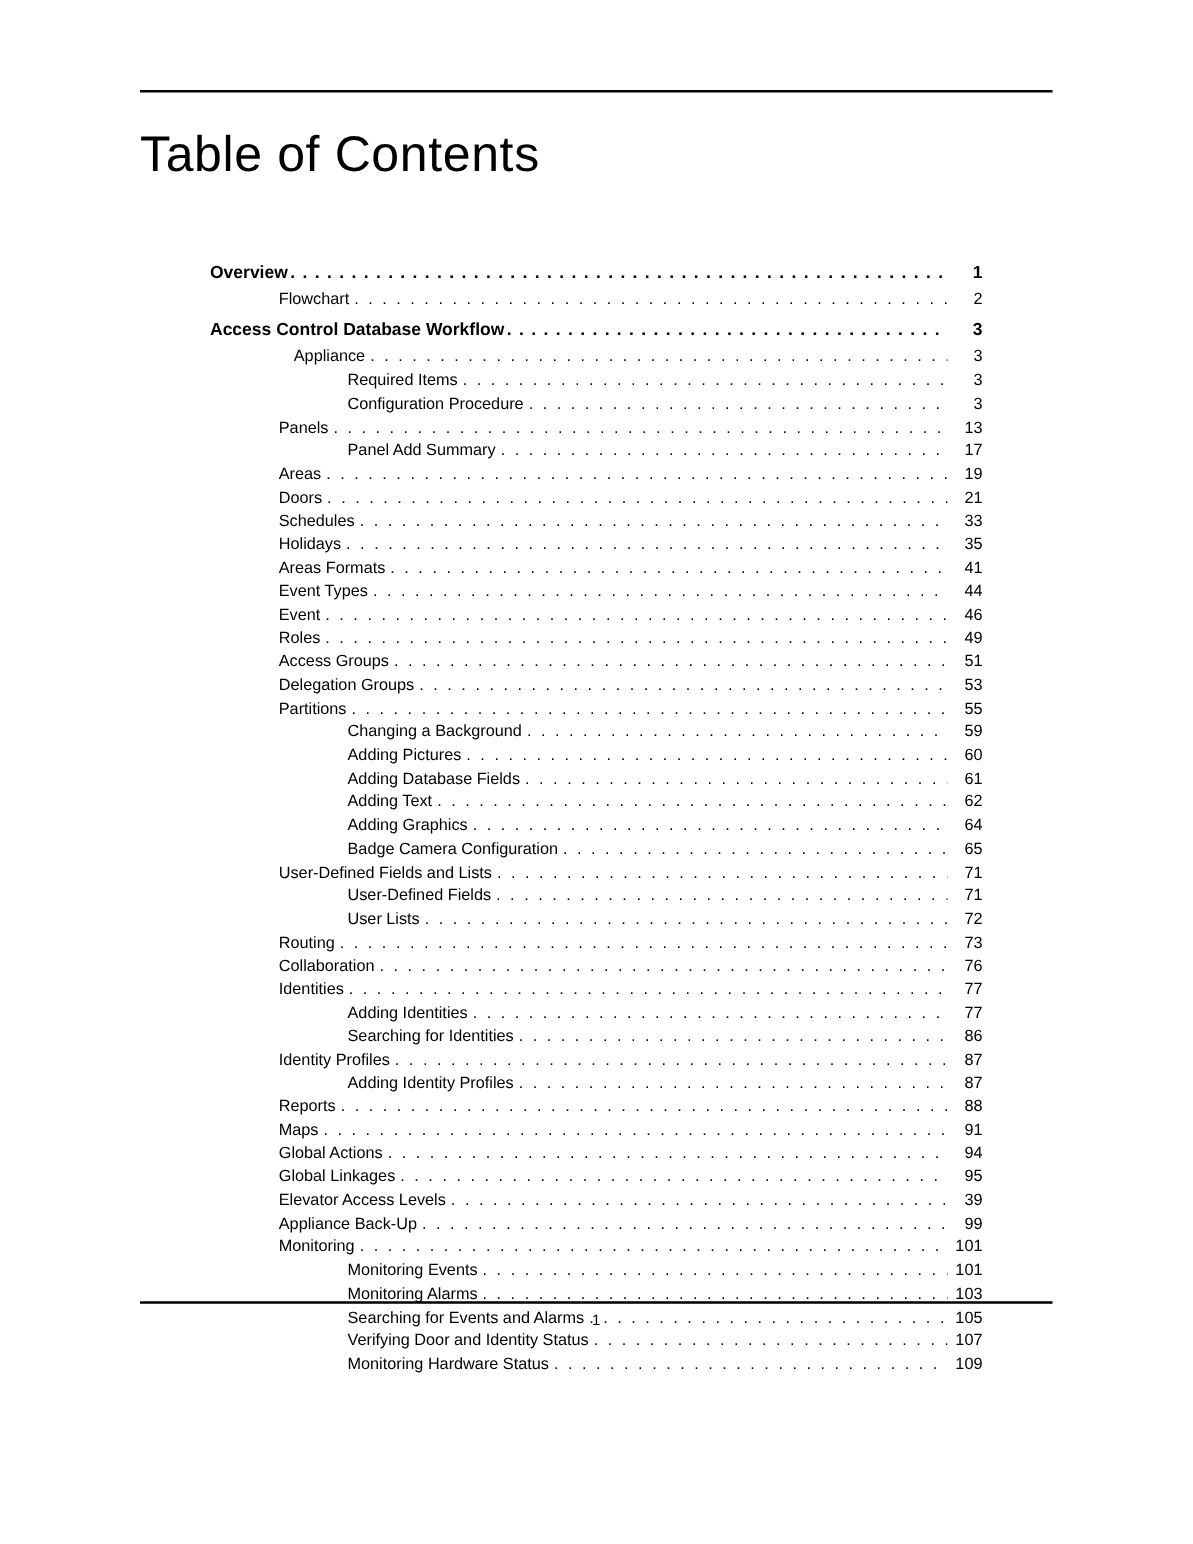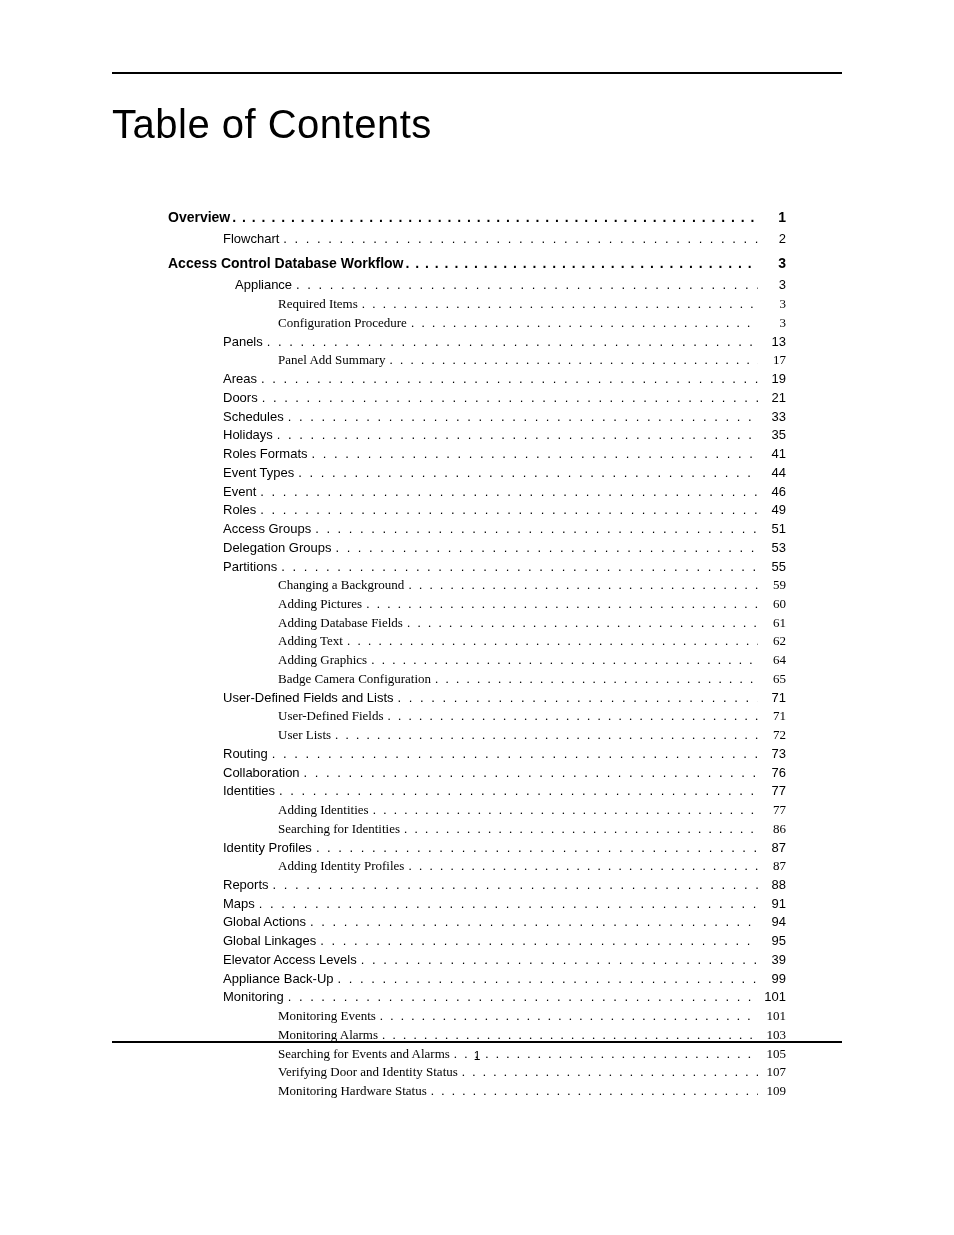--- a/index.html
+++ b/index.html
@@ -69,21 +69,21 @@
     flex: 0 0 auto;
     min-width: 28px;
     text-align: right;
   }
   .lvl-h .toc-label, .lvl-h .toc-page, .lvl-h .toc-dots {
     font-weight: 700;
     font-size: 14px;
   }
   .lvl-h { margin-top: 6px; margin-bottom: 2px; }
   .lvl-1 { padding-left: 55px; }
-  .lvl-2 { padding-left: 110px; font-family: Liberation Serif, serif; }
+  .lvl-2 { padding-left: 110px; }
   .page-num {
     position: absolute;
     bottom: 36px;
     left: 0;
     right: 0;
     text-align: center;
     font-size: 12px;
   }
 </style>
 </head>
@@ -148,21 +148,21 @@
         <span class="toc-label">Schedules</span>
         <span class="toc-dots">. . . . . . . . . . . . . . . . . . . . . . . . . . . . . . . . . . . . . . . . . . . . . . . . . . . . . . . . . . . . . . . . . . . . . . . . . . . . . . . . . . . . . . . . . . . . . . . . . . . . . . . . . . . . . . . . . . . . . . . . . . . . . . . . . . . . . . . . . . . . . . . . . . . . . .</span>
         <span class="toc-page">33</span>
       </div>
       <div class="toc-row lvl-1">
         <span class="toc-label">Holidays</span>
         <span class="toc-dots">. . . . . . . . . . . . . . . . . . . . . . . . . . . . . . . . . . . . . . . . . . . . . . . . . . . . . . . . . . . . . . . . . . . . . . . . . . . . . . . . . . . . . . . . . . . . . . . . . . . . . . . . . . . . . . . . . . . . . . . . . . . . . . . . . . . . . . . . . . . . . . . . . . . . . .</span>
         <span class="toc-page">35</span>
       </div>
       <div class="toc-row lvl-1">
-        <span class="toc-label">Roles Formats</span>
+        <span class="toc-label">Areas Formats</span>
         <span class="toc-dots">. . . . . . . . . . . . . . . . . . . . . . . . . . . . . . . . . . . . . . . . . . . . . . . . . . . . . . . . . . . . . . . . . . . . . . . . . . . . . . . . . . . . . . . . . . . . . . . . . . . . . . . . . . . . . . . . . . . . . . . . . . . . . . . . . . . . . . . . . . . . . . . . . . . . . .</span>
         <span class="toc-page">41</span>
       </div>
       <div class="toc-row lvl-1">
         <span class="toc-label">Event Types</span>
         <span class="toc-dots">. . . . . . . . . . . . . . . . . . . . . . . . . . . . . . . . . . . . . . . . . . . . . . . . . . . . . . . . . . . . . . . . . . . . . . . . . . . . . . . . . . . . . . . . . . . . . . . . . . . . . . . . . . . . . . . . . . . . . . . . . . . . . . . . . . . . . . . . . . . . . . . . . . . . . .</span>
         <span class="toc-page">44</span>
       </div>
       <div class="toc-row lvl-1">
         <span class="toc-label">Event</span>

